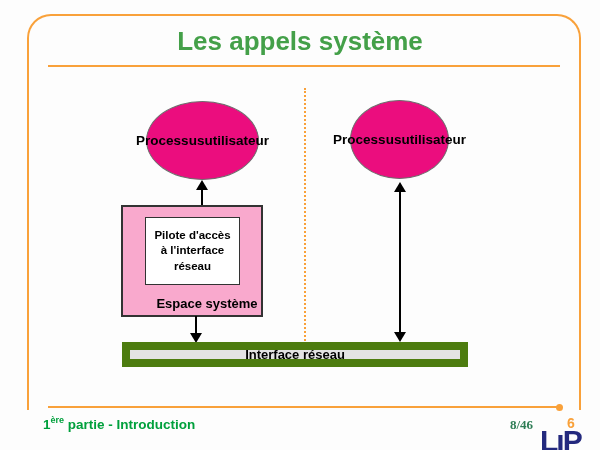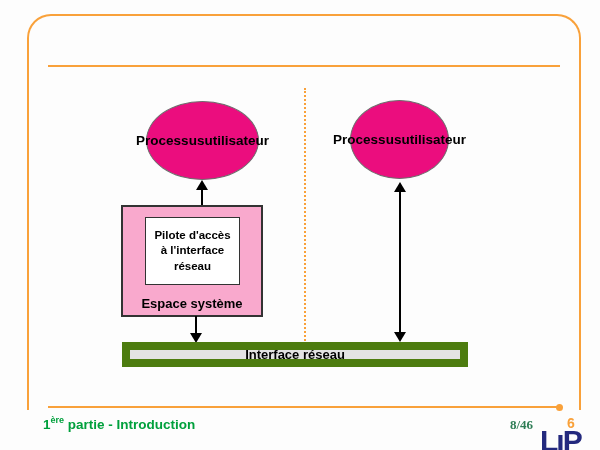--- a/index.html
+++ b/index.html
@@ -14,21 +14,21 @@
   .dotted-divider{left:304px;top:88px;height:257px;width:0;border-left:2px dotted #F9A13A;}
 
   .slide-title{left:0;top:26px;width:100%;text-align:center;font-size:26px;font-weight:bold;color:#44A049;}
 
   .ellipse{border-radius:50%;background:#EB0D7E;border:1px solid #6e6e6e;display:flex;flex-direction:row;align-items:center;justify-content:center;font-weight:bold;font-size:13.5px;color:#000;line-height:1.3;text-align:center;}
   .left-ellipse{left:146px;top:101px;width:113px;height:79px;}
   .right-ellipse{left:350px;top:100px;width:99px;height:79px;}
 
   .sys-box{left:121px;top:205px;width:142px;height:112px;background:#F9A9CD;border:2px solid #333;}
   .driver-box{position:absolute;left:22px;top:10px;width:95px;height:68px;background:#ffffff;border:1px solid #333;display:flex;flex-direction:column;align-items:center;justify-content:center;font-weight:bold;font-size:11.5px;line-height:1.35;text-align:right;color:#000;}
-  .sys-label{position:absolute;left:0;bottom:4px;width:100%;text-align:center;font-weight:bold;font-size:13px;color:#000;}
+  .sys-label{position:absolute;left:15px;bottom:4px;width:100%;text-align:center;font-weight:bold;font-size:13px;color:#000;}
 
   .bar{left:122px;top:342px;width:346px;height:25px;background:#E3E3E3;border:8px solid #4d7c0f;display:flex;align-items:center;justify-content:center;font-weight:bold;font-size:13px;color:#000;}
 
   .arrow{position:absolute;width:12px;}
   .arrow .shaft{position:absolute;left:5px;width:2px;background:#000;}
   .arrow .head{position:absolute;left:0;width:0;height:0;border-left:6px solid transparent;border-right:6px solid transparent;}
   .arrow .head.up{border-bottom:10px solid #000;top:0;}
   .arrow .head.down{border-top:10px solid #000;bottom:0;}
   .arrow-up-short{left:196px;top:180px;height:25px;}
   .arrow-up-short .shaft{top:8px;height:17px;}
@@ -45,20 +45,21 @@
   .logo-letters{position:absolute;left:0;top:8px;font-size:30px;line-height:1;font-weight:bold;color:#23297E;letter-spacing:-2px;margin-top:14px;}
   .logo-dot{position:absolute;left:16px;top:0;width:7px;height:7px;border-radius:50%;background:#F9A13A;}
   .logo-six{position:absolute;left:27px;top:12px;font-size:14px;line-height:14px;font-weight:bold;color:#F9A13A;}
 </style>
 </head>
 <body>
 
 <div class="stage">
 
   <div class="abs frame"></div>
+  <div class="abs slide-title">Les appels système</div>
   <div class="abs rule title-rule"></div>
   <div class="abs rule bottom-rule"></div>
   <div class="abs dotted-divider"></div>
 
   <div class="abs ellipse left-ellipse">
     <span>Processus</span>
     <span>utilisateur</span>
   </div>
 
   <div class="abs ellipse right-ellipse">

